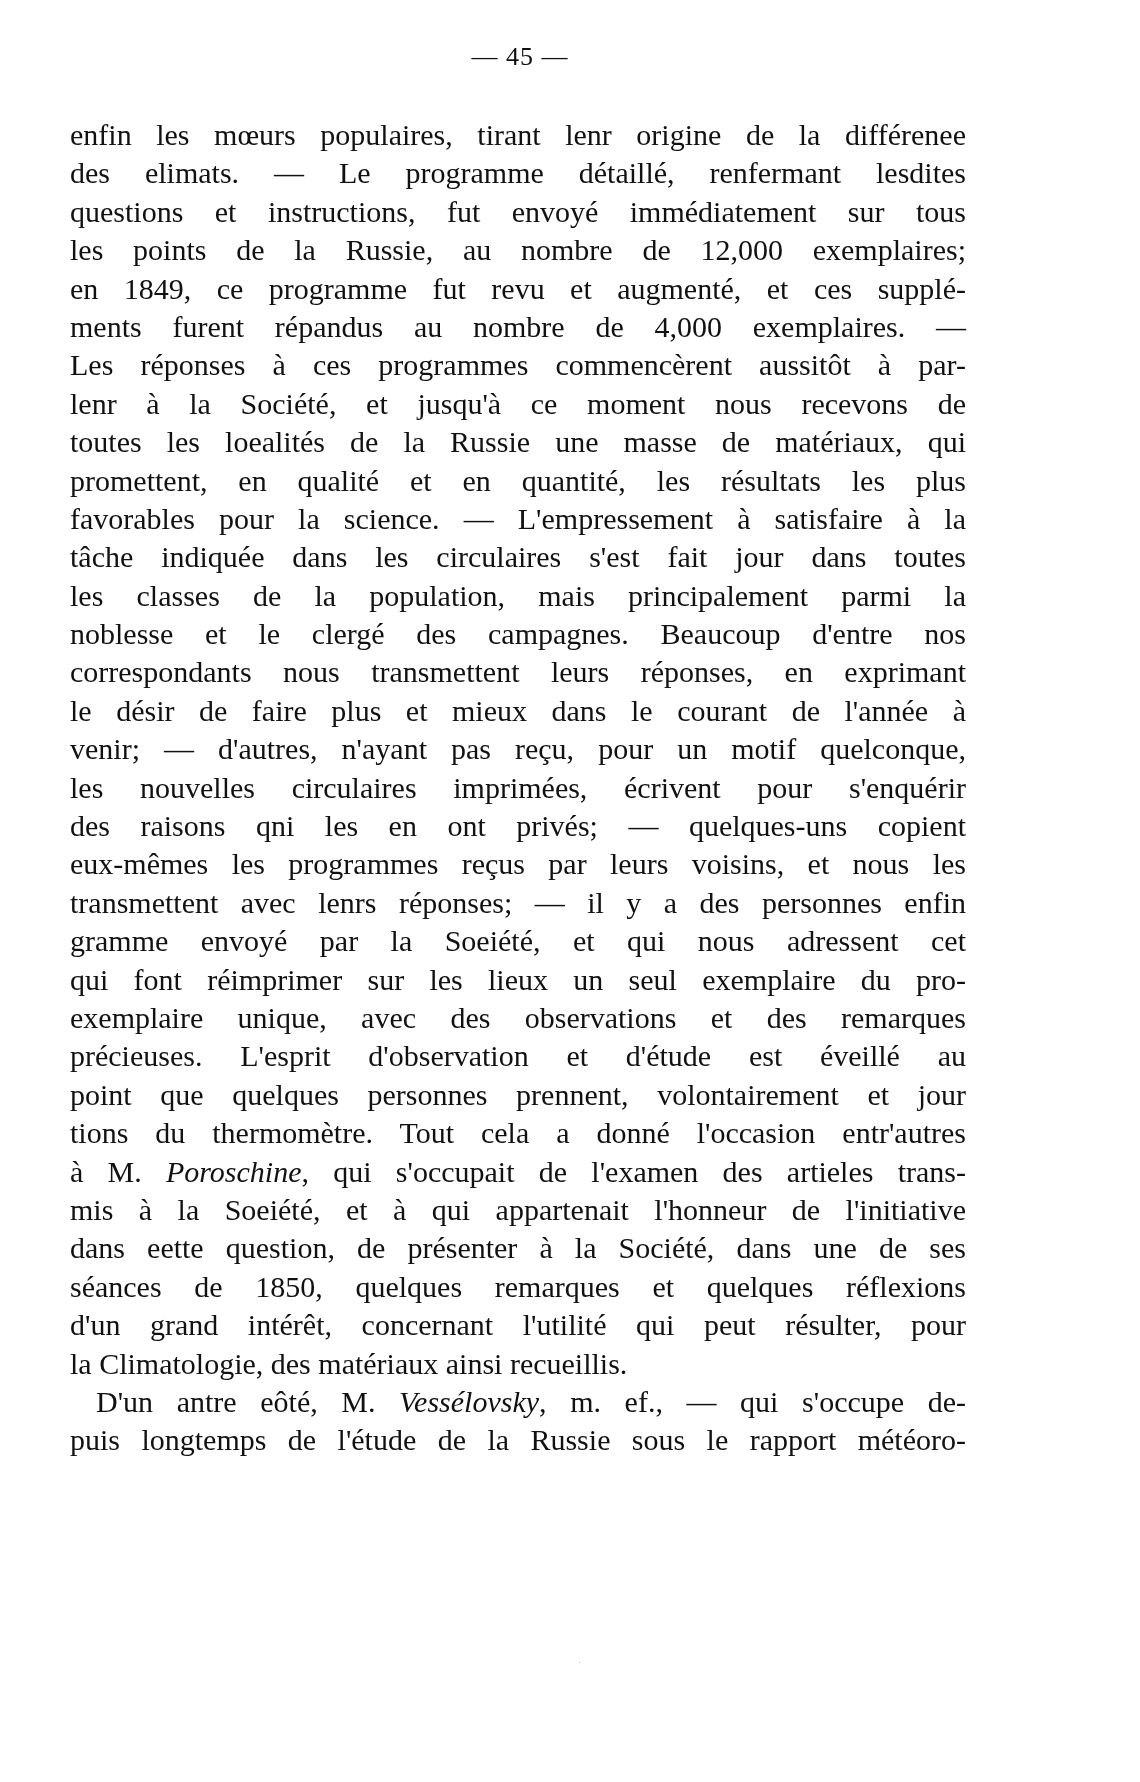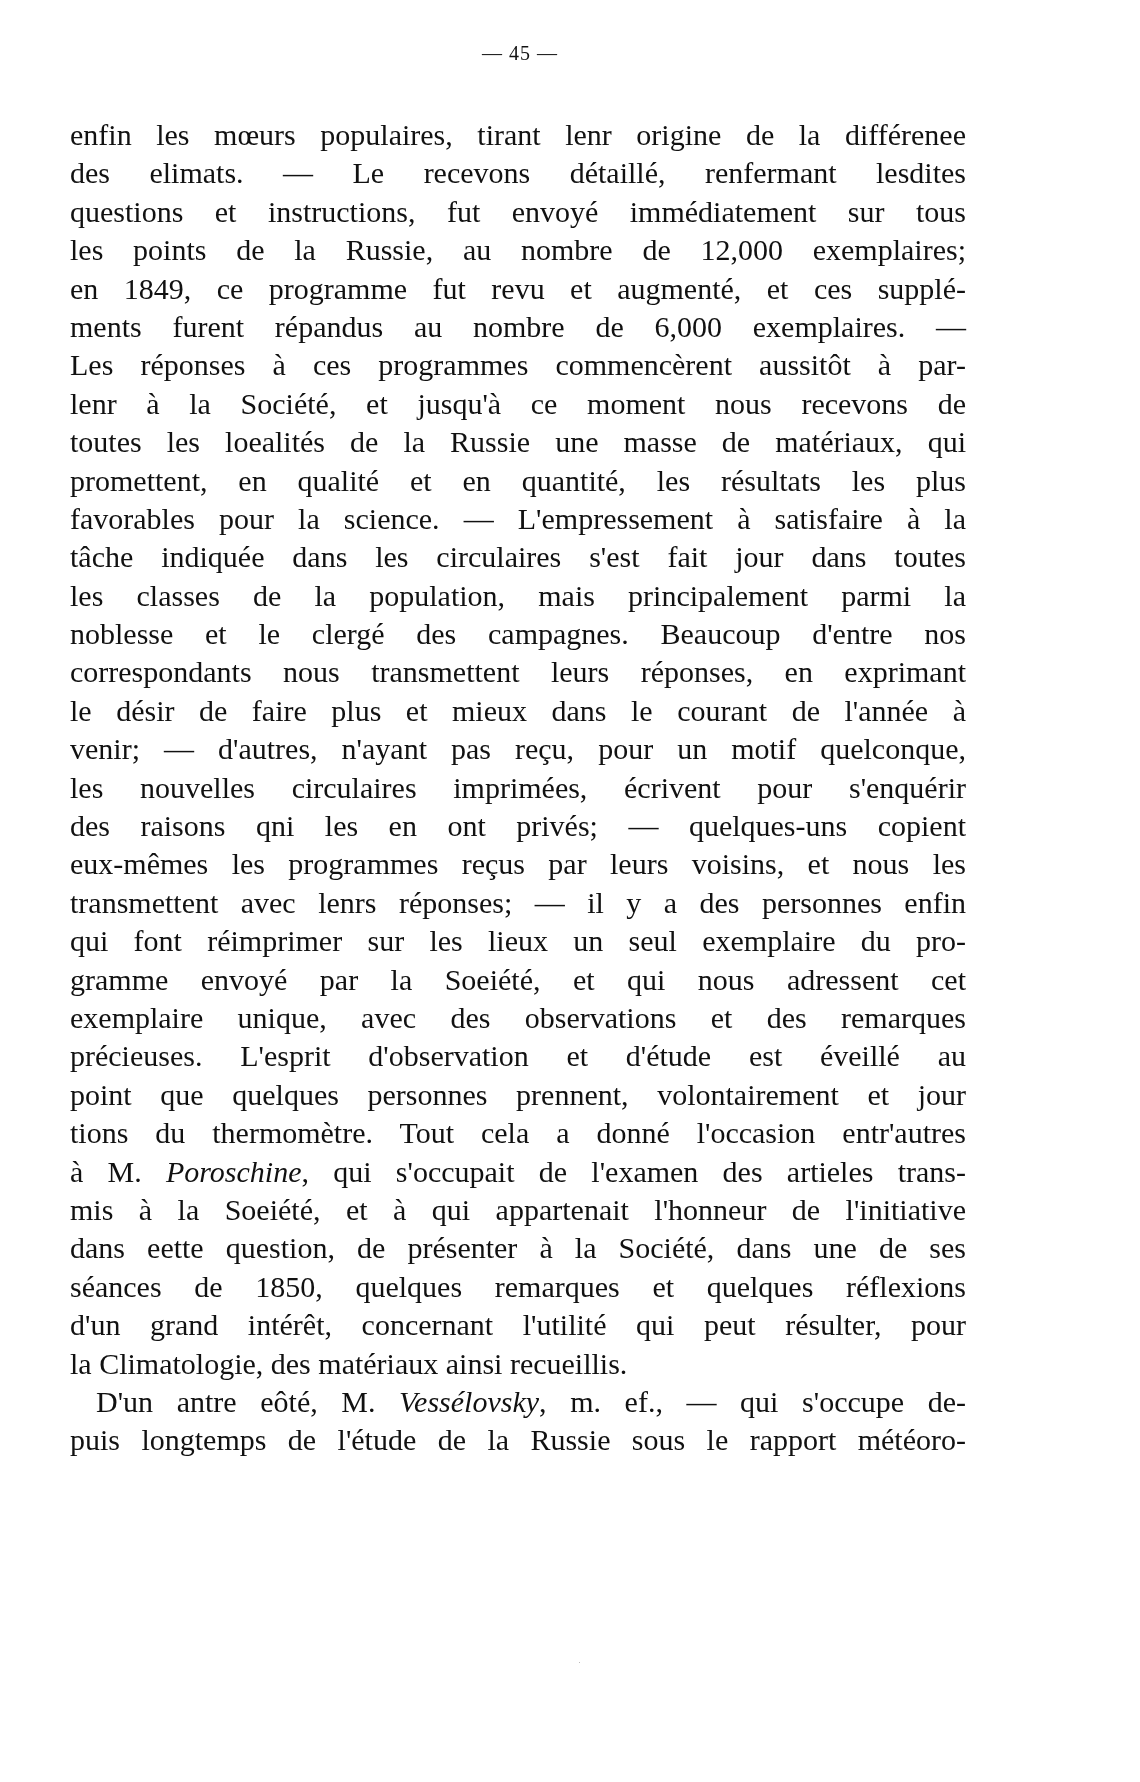--- a/index.html
+++ b/index.html
@@ -14,21 +14,21 @@
     overflow: hidden;
     color: #111111;
     font-family: "Liberation Serif", "DejaVu Serif", serif;
   }
   .page-number {
     position: absolute;
     top: 42px;
     left: 0;
     width: 1040px;
     text-align: center;
-    font-size: 20px;
+    font-size: 26px;
     letter-spacing: 1px;
     white-space: pre;
   }
   .text-block {
     position: absolute;
     left: 70px;
     top: 116px;
     width: 896px;
   }
   .line {
@@ -67,42 +67,42 @@
     background: #bbbbbb;
   }
 </style>
 </head>
 <body>
 
 <div class="page-number">— 45 —</div>
 
 <div class="text-block" id="text-block">
     <div class="line"><span class="inner" style="width: 100%; display: inline-block;"><span>enfin les mœurs populaires, tirant lenr origine de la différenee</span></span></div>
-    <div class="line"><span class="inner" style="width: 100%; display: inline-block;"><span>des elimats. — Le recevons détaillé, renfermant lesdites</span></span></div>
+    <div class="line"><span class="inner" style="width: 100%; display: inline-block;"><span>des elimats. — Le programme détaillé, renfermant lesdites</span></span></div>
     <div class="line"><span class="inner" style="width: 100%; display: inline-block;"><span>questions et instructions, fut envoyé immédiatement sur tous</span></span></div>
     <div class="line"><span class="inner" style="width: 100%; display: inline-block;"><span>les points de la Russie, au nombre de 12,000 exemplaires;</span></span></div>
     <div class="line"><span class="inner" style="width: 100%; display: inline-block;"><span>en 1849, ce programme fut revu et augmenté, et ces supplé-</span></span></div>
-    <div class="line"><span class="inner" style="width: 100%; display: inline-block;"><span>ments furent répandus au nombre de 6,000 exemplaires. —</span></span></div>
+    <div class="line"><span class="inner" style="width: 100%; display: inline-block;"><span>ments furent répandus au nombre de 4,000 exemplaires. —</span></span></div>
     <div class="line"><span class="inner" style="width: 100%; display: inline-block;"><span>Les réponses à ces programmes commencèrent aussitôt à par-</span></span></div>
     <div class="line"><span class="inner" style="width: 100%; display: inline-block;"><span>lenr à la Société, et jusqu'à ce moment nous recevons de</span></span></div>
     <div class="line"><span class="inner" style="width: 100%; display: inline-block;"><span>toutes les loealités de la Russie une masse de matériaux, qui</span></span></div>
     <div class="line"><span class="inner" style="width: 100%; display: inline-block;"><span>promettent, en qualité et en quantité, les résultats les plus</span></span></div>
     <div class="line"><span class="inner" style="width: 100%; display: inline-block;"><span>favorables pour la science. — L'empressement à satisfaire à la</span></span></div>
     <div class="line"><span class="inner" style="width: 100%; display: inline-block;"><span>tâche indiquée dans les circulaires s'est fait jour dans toutes</span></span></div>
     <div class="line"><span class="inner" style="width: 100%; display: inline-block;"><span>les classes de la population, mais principalement parmi la</span></span></div>
     <div class="line"><span class="inner" style="width: 100%; display: inline-block;"><span>noblesse et le clergé des campagnes. Beaucoup d'entre nos</span></span></div>
     <div class="line"><span class="inner" style="width: 100%; display: inline-block;"><span>correspondants nous transmettent leurs réponses, en exprimant</span></span></div>
     <div class="line"><span class="inner" style="width: 100%; display: inline-block;"><span>le désir de faire plus et mieux dans le courant de l'année à</span></span></div>
     <div class="line"><span class="inner" style="width: 100%; display: inline-block;"><span>venir; — d'autres, n'ayant pas reçu, pour un motif quelconque,</span></span></div>
     <div class="line"><span class="inner" style="width: 100%; display: inline-block;"><span>les nouvelles circulaires imprimées, écrivent pour s'enquérir</span></span></div>
     <div class="line"><span class="inner" style="width: 100%; display: inline-block;"><span>des raisons qni les en ont privés; — quelques-uns copient</span></span></div>
     <div class="line"><span class="inner" style="width: 100%; display: inline-block;"><span>eux-mêmes les programmes reçus par leurs voisins, et nous les</span></span></div>
     <div class="line"><span class="inner" style="width: 100%; display: inline-block;"><span>transmettent avec lenrs réponses; — il y a des personnes enfin</span></span></div>
+    <div class="line"><span class="inner" style="width: 100%; display: inline-block;"><span>gramme envoyé par la Soeiété, et qui nous adressent cet</span></span></div>
     <div class="line"><span class="inner" style="width: 100%; display: inline-block;"><span>qui font réimprimer sur les lieux un seul exemplaire du pro-</span></span></div>
-    <div class="line"><span class="inner" style="width: 100%; display: inline-block;"><span>gramme envoyé par la Soeiété, et qui nous adressent cet</span></span></div>
     <div class="line"><span class="inner" style="width: 100%; display: inline-block;"><span>exemplaire unique, avec des observations et des remarques</span></span></div>
     <div class="line"><span class="inner" style="width: 100%; display: inline-block;"><span>précieuses. L'esprit d'observation et d'étude est éveillé au</span></span></div>
     <div class="line"><span class="inner" style="width: 100%; display: inline-block;"><span>point que quelques personnes prennent, volontairement et jour</span></span></div>
     <div class="line"><span class="inner" style="width: 100%; display: inline-block;"><span>tions du thermomètre. Tout cela a donné l'occasion entr'autres</span></span></div>
     <div class="line"><span class="inner" style="width: 100%; display: inline-block;"><span>à M. </span><em>Poroschine</em><span>, qui s'occupait de l'examen des artieles trans-</span></span></div>
     <div class="line"><span class="inner" style="width: 100%; display: inline-block;"><span>mis à la Soeiété, et à qui appartenait l'honneur de l'initiative</span></span></div>
     <div class="line"><span class="inner" style="width: 100%; display: inline-block;"><span>dans eette question, de présenter à la Société, dans une de ses</span></span></div>
     <div class="line"><span class="inner" style="width: 100%; display: inline-block;"><span>séances de 1850, quelques remarques et quelques réflexions</span></span></div>
     <div class="line"><span class="inner" style="width: 100%; display: inline-block;"><span>d'un grand intérêt, concernant l'utilité qui peut résulter, pour</span></span></div>
     <div class="line last"><span class="inner" style="width: auto; display: inline-block;"><span>la Climatologie, des matériaux ainsi recueillis.</span></span></div>

